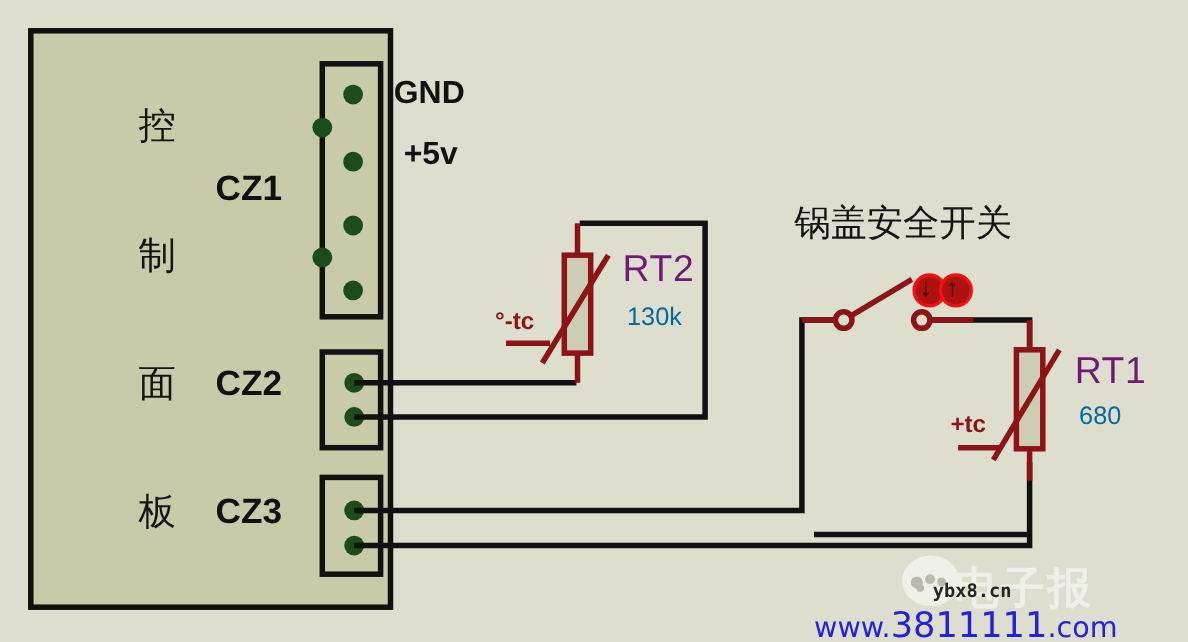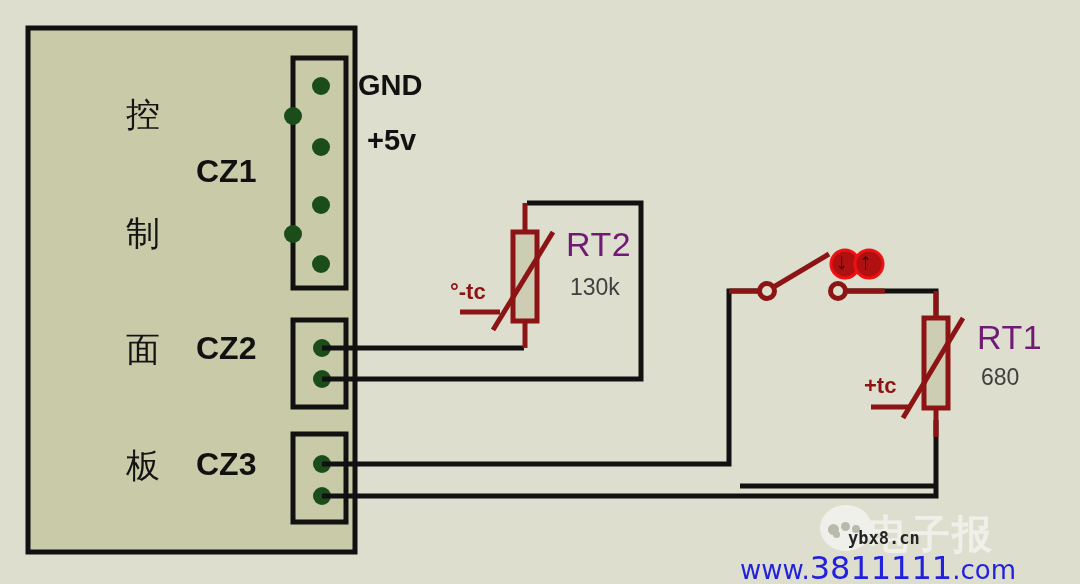--- a/index.html
+++ b/index.html
@@ -59,21 +59,21 @@
   }
   .rt-name {
     font-family: "Liberation Sans", sans-serif;
     font-size: 34px;
     color: #701a75;
     letter-spacing: 0.5px;
   }
   .rt-val {
     font-family: "Liberation Sans", sans-serif;
     font-size: 23px;
-    color: #404040;
+    color: #0369a1;
   }
   .tc {
     font-family: "Liberation Sans", sans-serif;
     font-weight: bold;
     font-size: 22px;
     color: #8c1414;
   }
   .wm-logo {
     position: absolute;
     left: 820px;
@@ -207,20 +207,21 @@
   <div class="lbl cz" style="left:196px; top:332px;">CZ2</div>
   <div class="lbl cz" style="left:196px; top:448px;">CZ3</div>
 
   <div class="lbl pin" style="left:358px; top:71px;">GND</div>
   <div class="lbl pin" style="left:367px; top:126px;">+5v</div>
 
   <div class="lbl rt-name" style="left:566px; top:227px;">RT2</div>
   <div class="lbl rt-val" style="left:570px; top:276px;">130k</div>
   <div class="lbl tc" style="left:450px; top:281px;">°-tc</div>
 
+  <div class="lbl cn cn-title" style="left:722px; top:186px;">锅盖安全开关</div>
 
   <div class="lbl rt-name" style="left:977px; top:320px;">RT1</div>
   <div class="lbl rt-val" style="left:981px; top:366px;">680</div>
   <div class="lbl tc" style="left:864px; top:375px;">+tc</div>
 
   <div class="wm-logo"></div>
   <div class="wm-dots">
     <i style="left:0px;  top:2px;  width:11px; height:11px;"></i>
     <i style="left:13px; top:0px;  width:9px;  height:9px;"></i>
     <i style="left:24px; top:3px;  width:8px;  height:8px;"></i>

